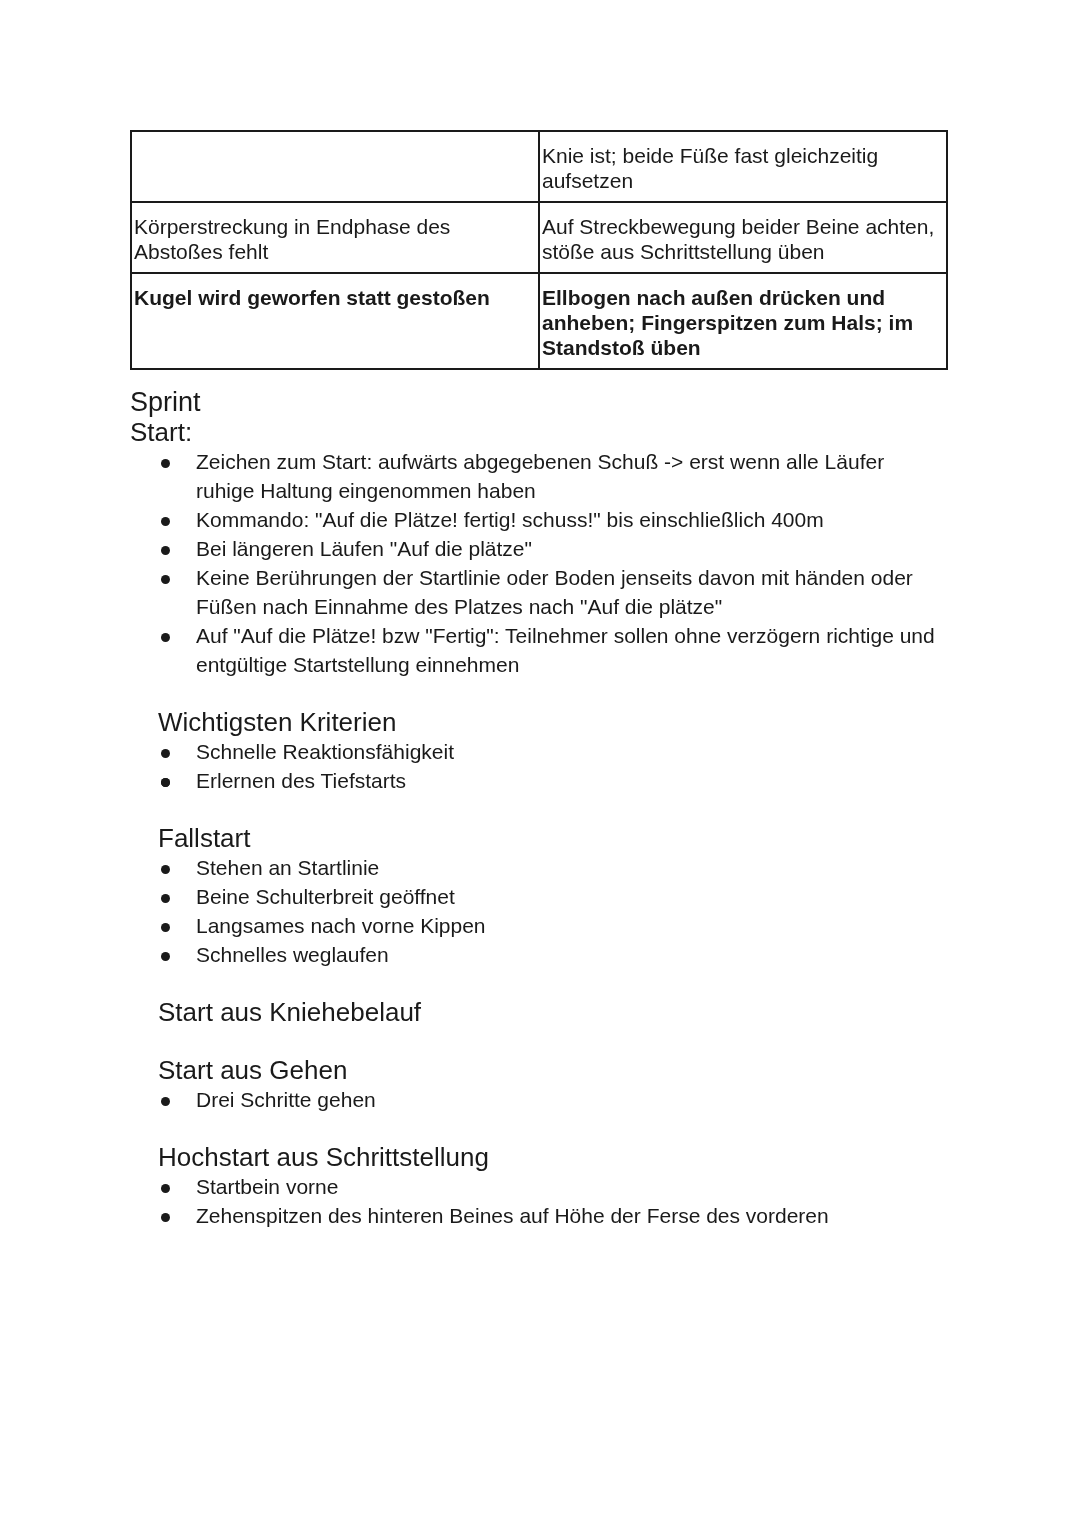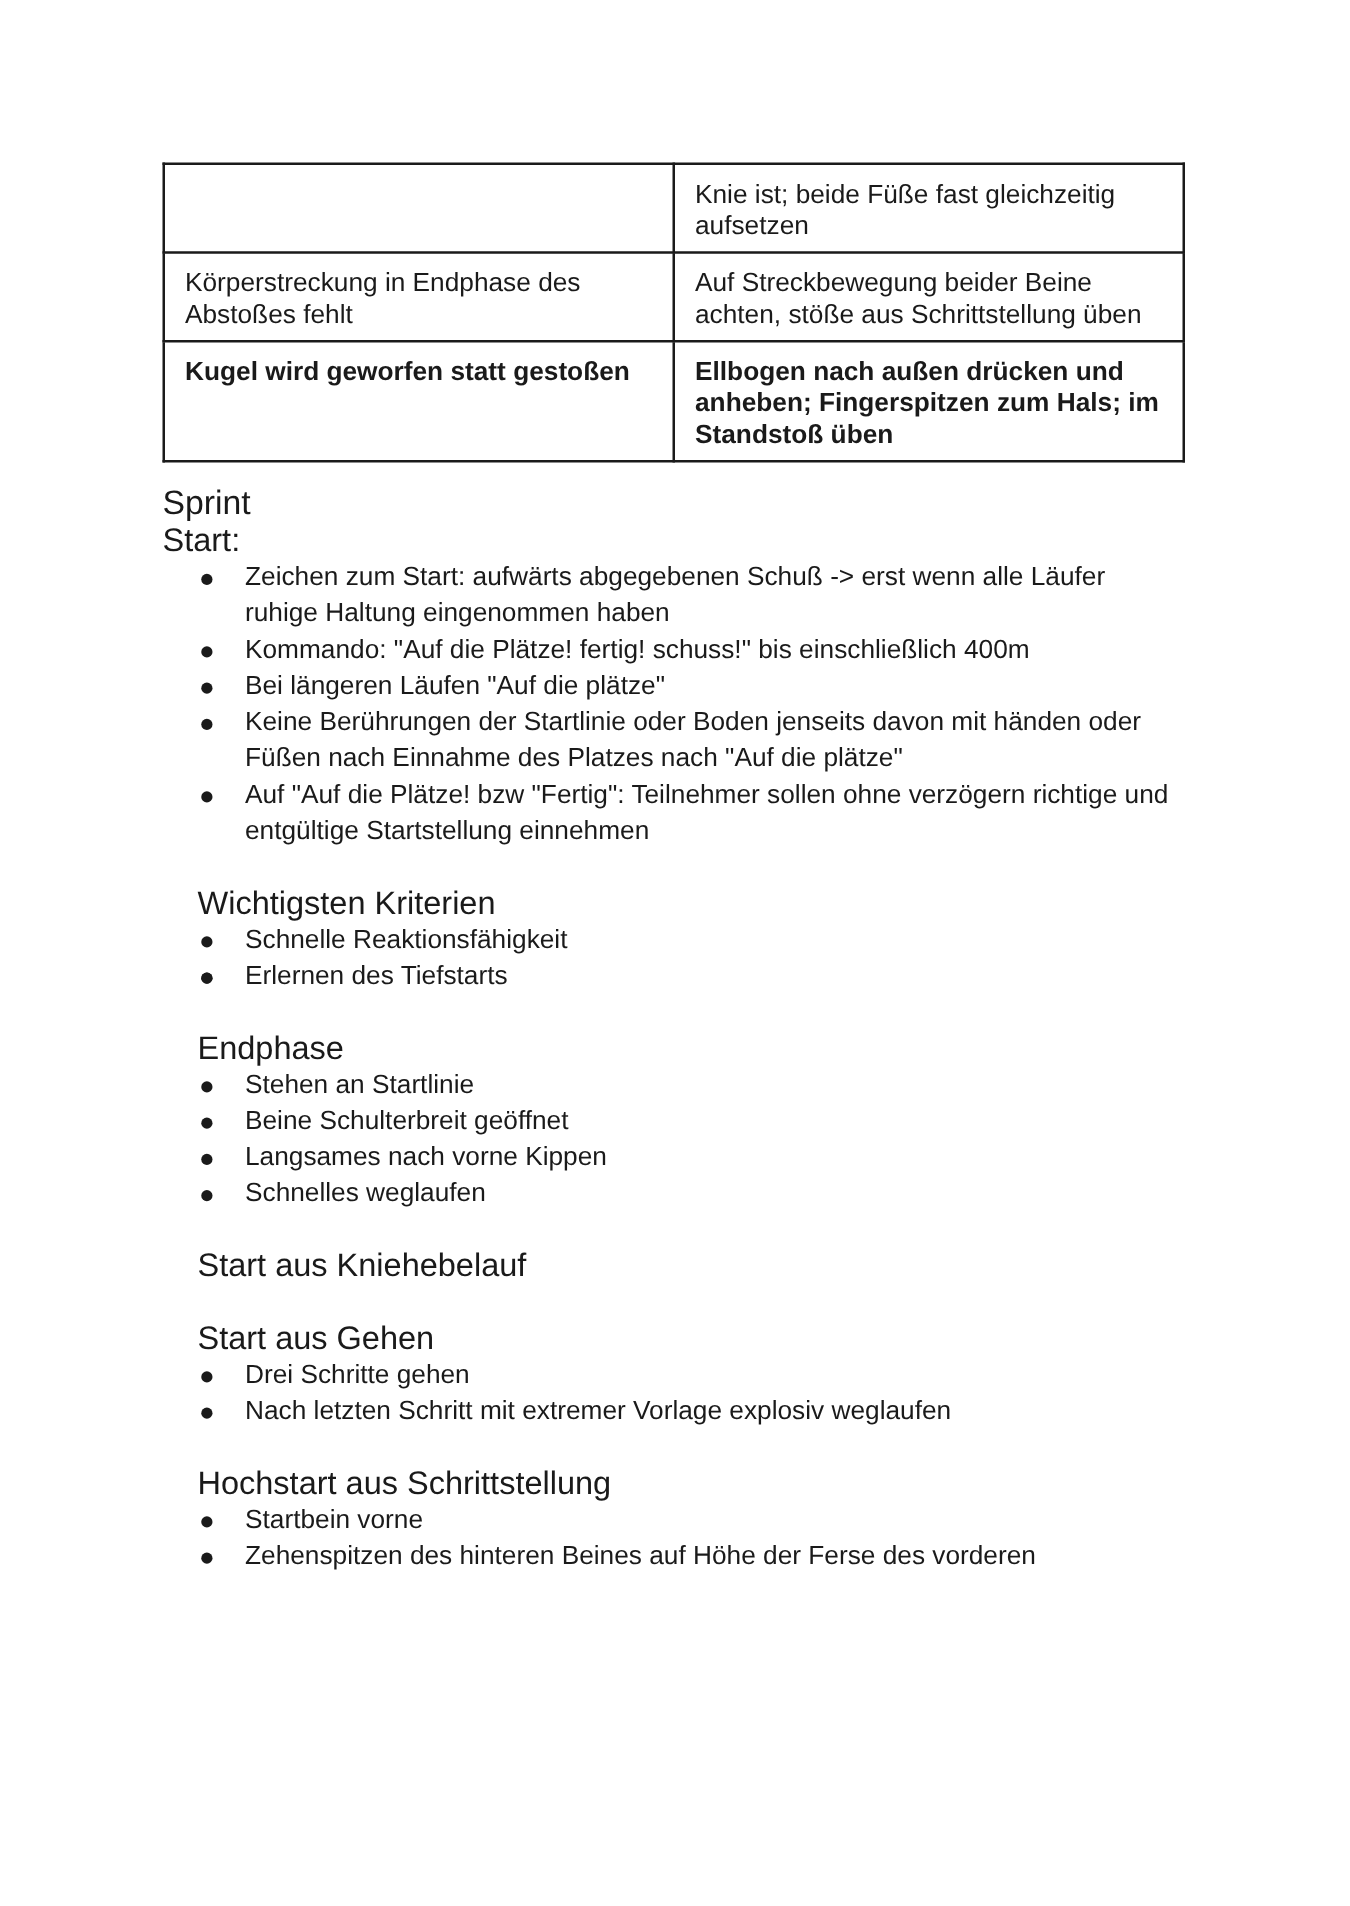--- a/index.html
+++ b/index.html
@@ -24,21 +24,21 @@
     table.errors {
       border-collapse: collapse;
       width: 818px;
       table-layout: fixed;
       font-size: 21px;
       line-height: 25px;
     }
     table.errors td {
       border: 2px solid #1a1a1a;
       vertical-align: top;
-      padding: 11px 8px 8px 16px;
+      padding: 11px 8px 8px 2px;
       width: 50%;
     }
     table.errors tr.r0 td { height: 49px; }
     table.errors tr.r1 td { height: 49px; }
     table.errors tr.r2 td { height: 75px; font-weight: bold; }
     .sec-title {
       font-size: 27px;
       line-height: 32px;
       margin-top: 16px;
       margin-bottom: 0;
@@ -102,34 +102,33 @@
     <li><span class="bullet"></span><span>Auf "Auf die Plätze! bzw "Fertig": Teilnehmer sollen ohne verzögern richtige und entgültige Startstellung einnehmen</span></li>
   </ul>
 
   <div class="sub-head spaced">Wichtigsten Kriterien</div>
   <ul class="blist">
     <li><span class="bullet"></span><span>Schnelle Reaktionsfähigkeit</span></li>
     <li><span class="bullet"></span></li>
     <li><span class="bullet"></span><span>Erlernen des Tiefstarts</span></li>
   </ul>
 
-  <div class="sub-head spaced">Endphase</div>
+  <div class="sub-head spaced">Fallstart</div>
   <ul class="blist">
     <li><span class="bullet"></span><span>Stehen an Startlinie</span></li>
     <li><span class="bullet"></span><span>Beine Schulterbreit geöffnet</span></li>
     <li><span class="bullet"></span><span>Langsames nach vorne Kippen</span></li>
     <li><span class="bullet"></span><span>Schnelles weglaufen</span></li>
   </ul>
 
   <div class="sub-head spaced">Start aus Kniehebelauf</div>
 
   <div class="sub-head spaced">Start aus Gehen</div>
   <ul class="blist">
     <li><span class="bullet"></span><span>Drei Schritte gehen</span></li>
-    <li><span class="bullet"></span><span>Nach letzten Schritt mit extremer Vorlage explosiv weglaufen</span></li>
   </ul>
 
   <div class="sub-head spaced">Hochstart aus Schrittstellung</div>
   <ul class="blist">
     <li><span class="bullet"></span><span>Startbein vorne</span></li>
     <li><span class="bullet"></span><span>Zehenspitzen des hinteren Beines auf Höhe der Ferse des vorderen</span></li>
   </ul>
 
 </div>
 

